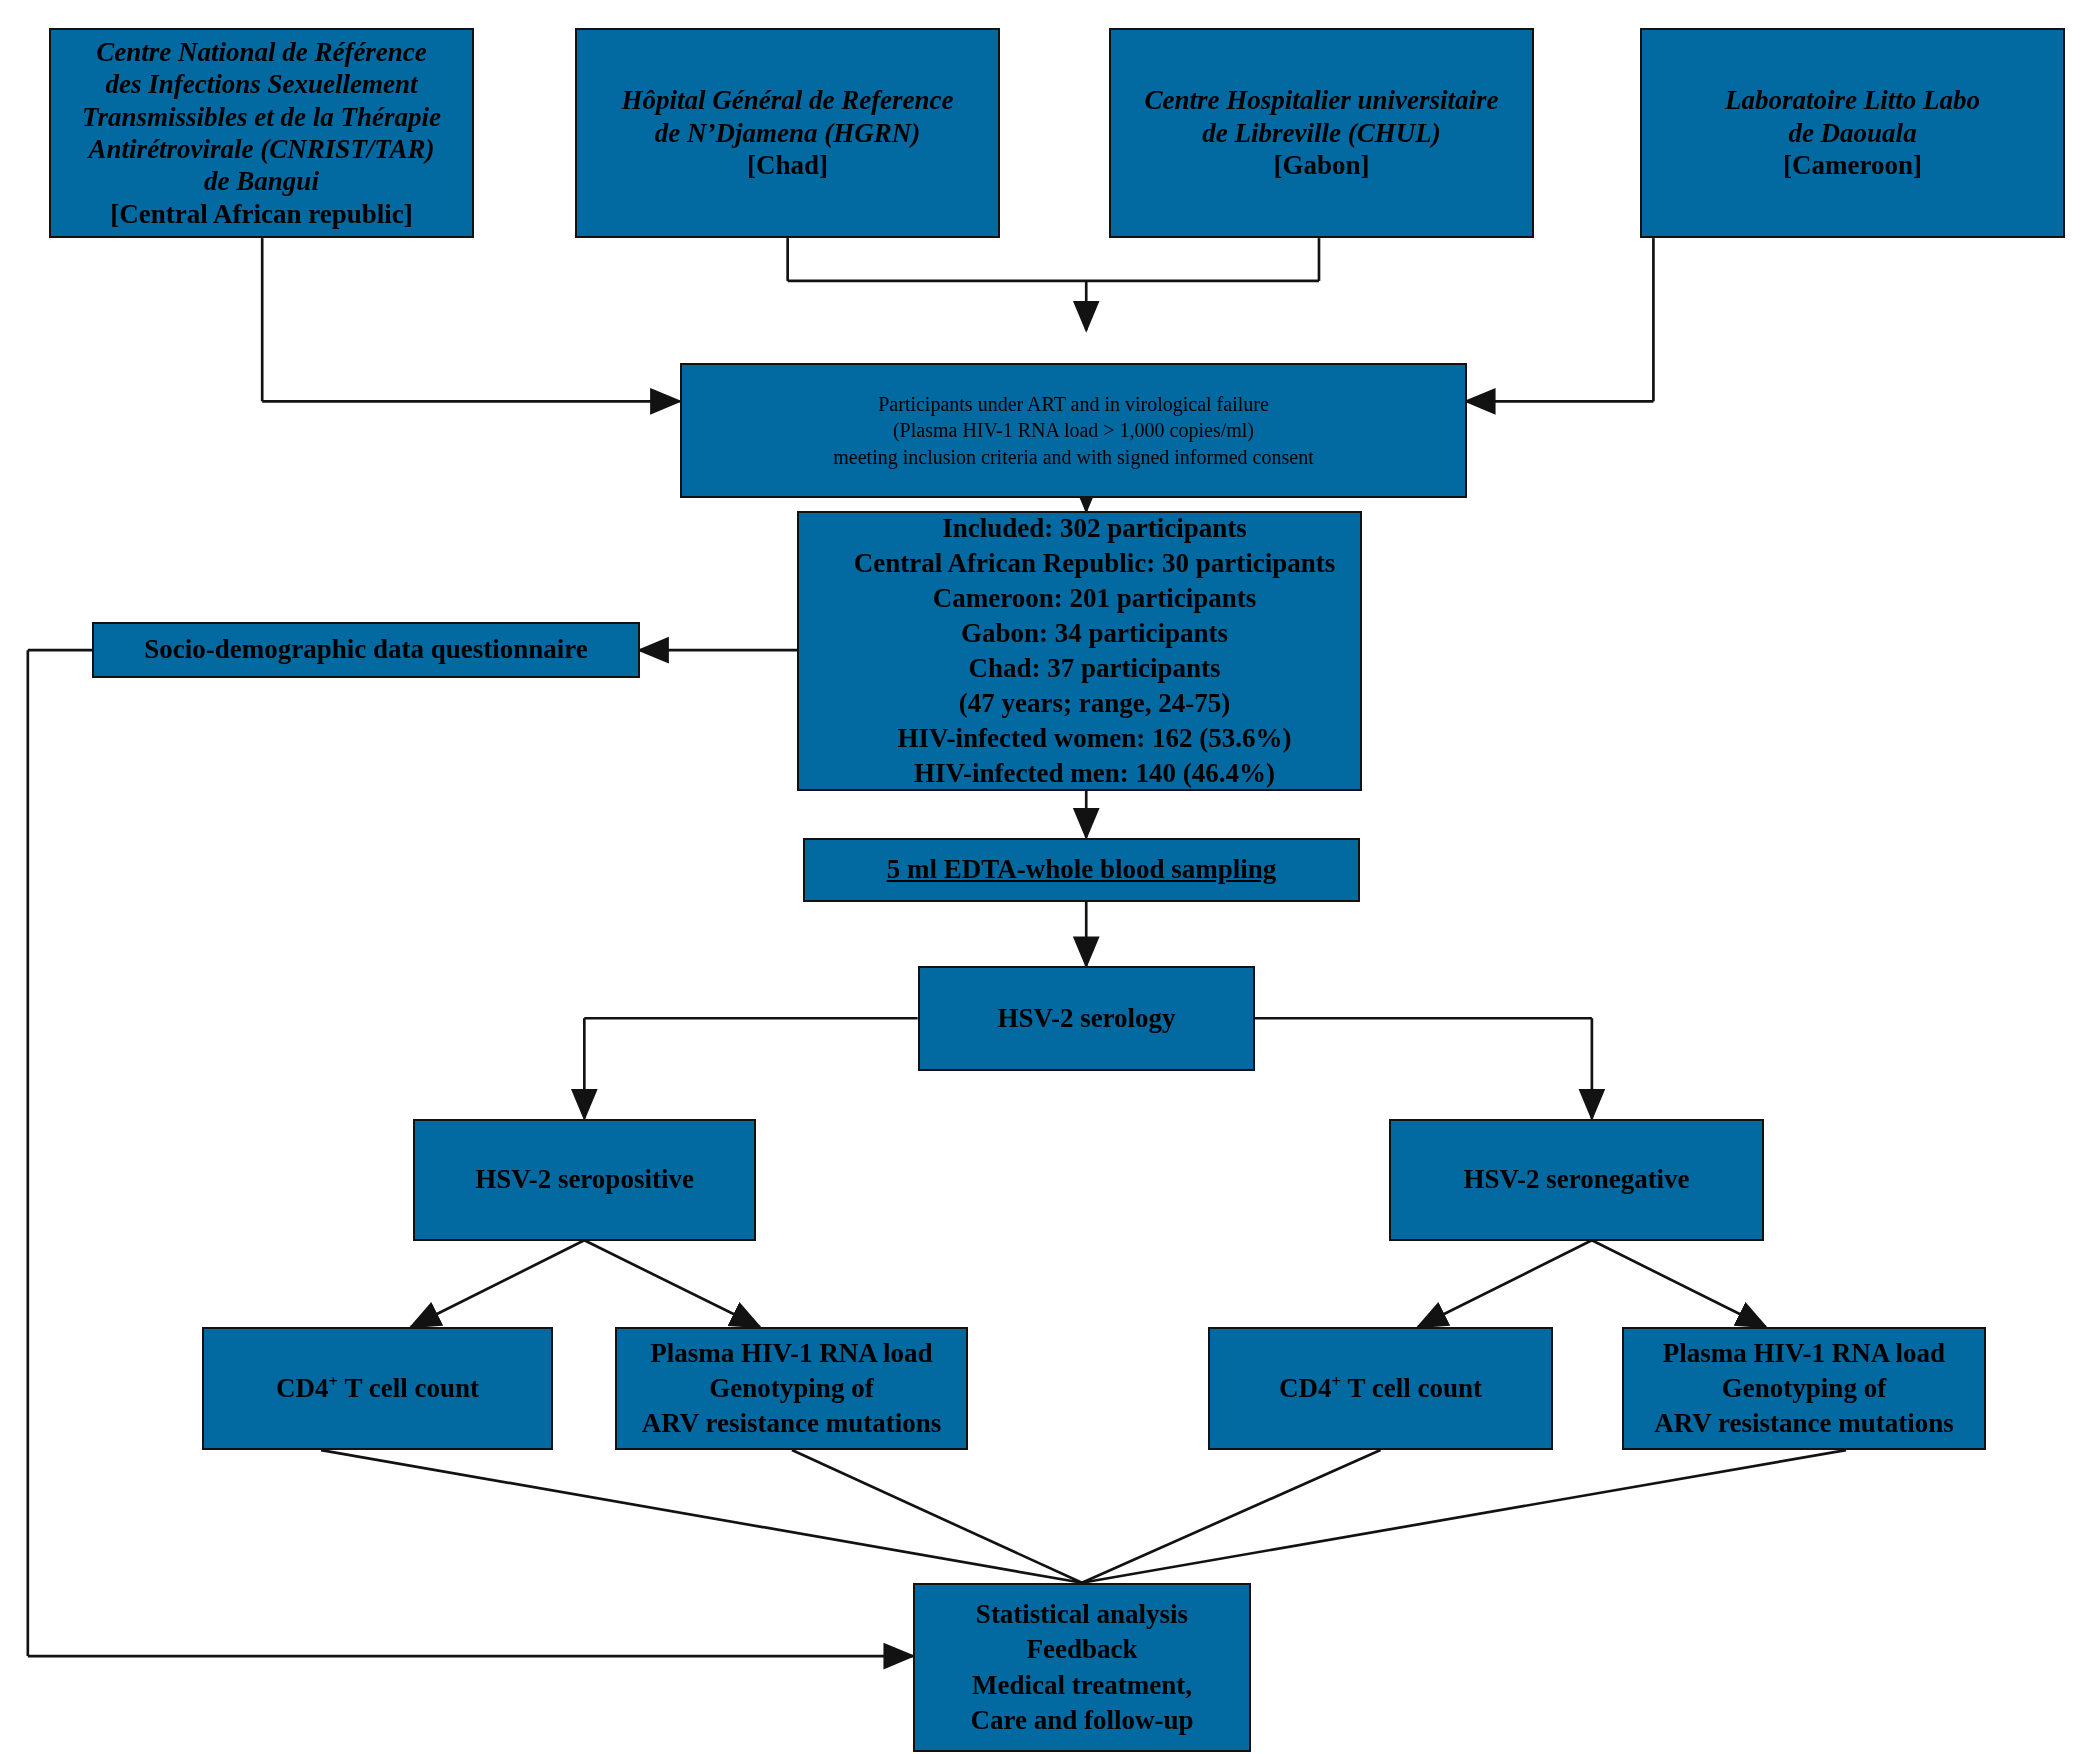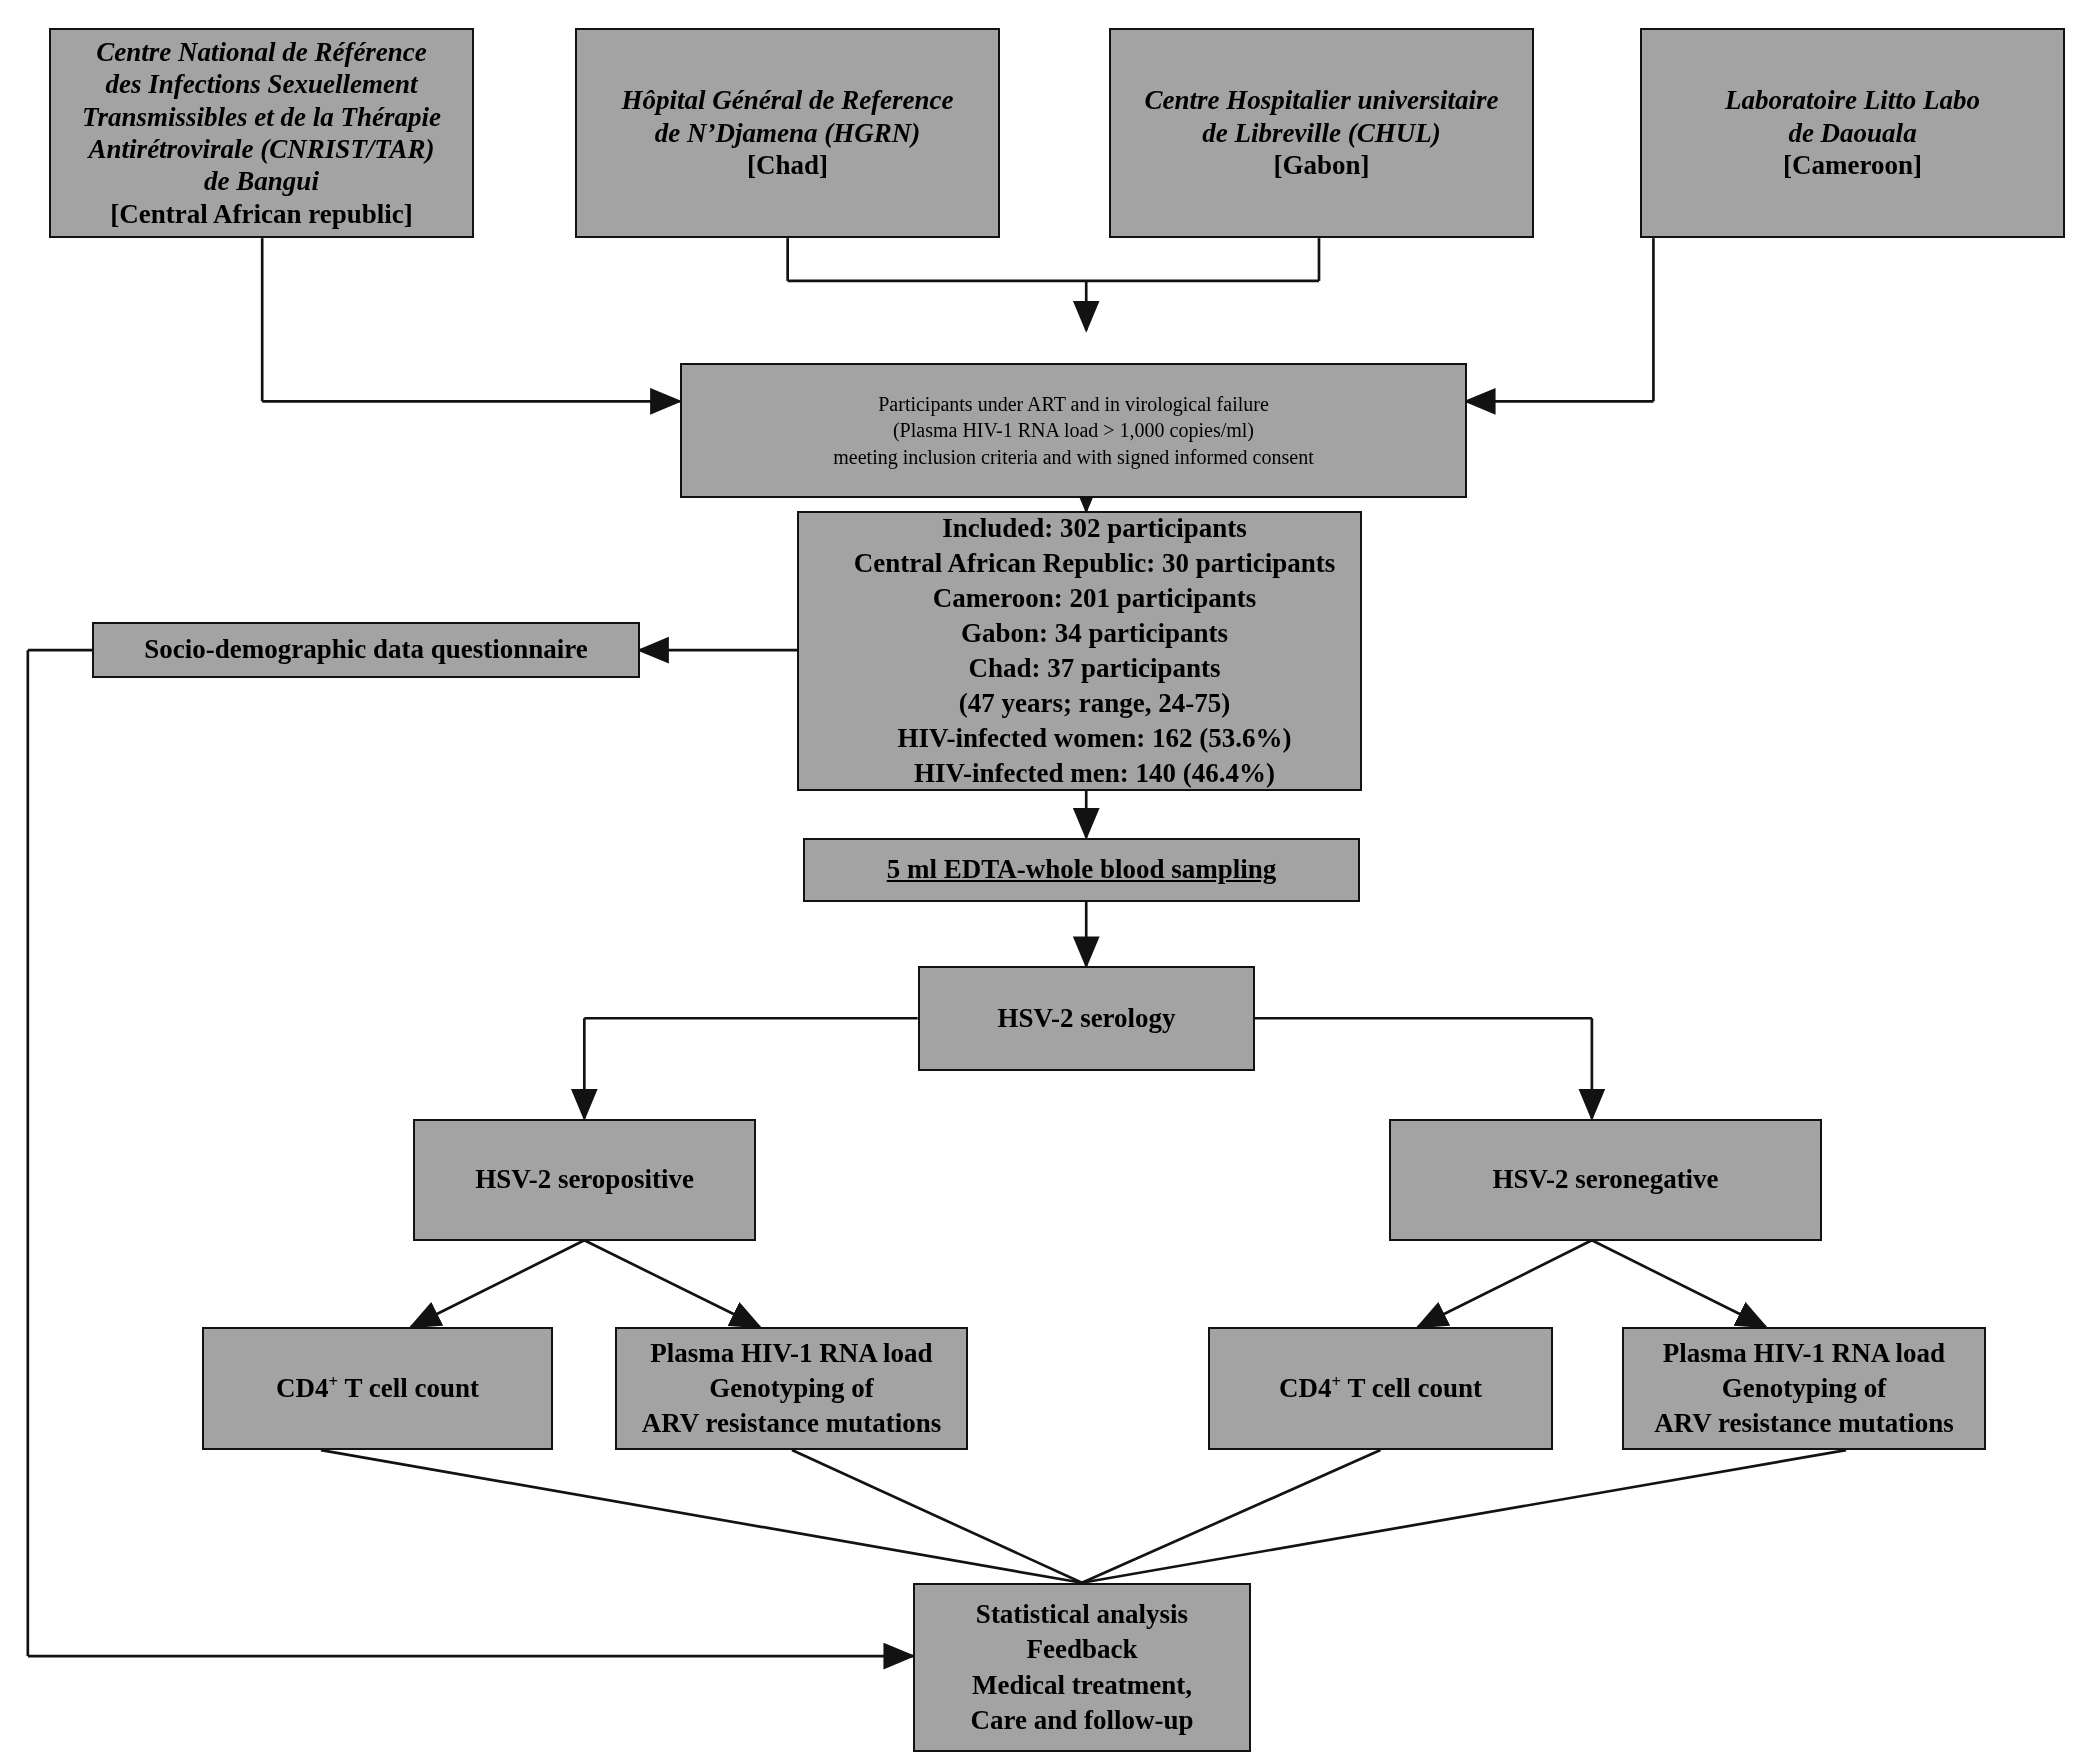--- a/index.html
+++ b/index.html
@@ -19,21 +19,21 @@
     position: absolute;
     left: 0;
     top: 0;
     width: 2097px;
     height: 1754px;
     pointer-events: none;
   }
   .node {
     position: absolute;
     box-sizing: border-box;
-    background: #a3a3a3;
+    background: #0369a1;
     border: 2.1px solid #121212;
     display: flex;
     align-items: center;
     justify-content: center;
     text-align: center;
     color: #000000;
     z-index: 2;
   }
   .node .inner {
     width: 100%;
@@ -200,21 +200,21 @@
       <span class="ln">HSV-2 serology</span>
     </div>
   </div>
 
   <div class="node proc" style="left:413px; top:1119px; width:343px; height:122px;">
     <div class="inner">
       <span class="ln">HSV-2 seropositive</span>
     </div>
   </div>
 
-  <div class="node proc" style="left:1389px; top:1119px; width:433px; height:122px;">
+  <div class="node proc" style="left:1389px; top:1119px; width:375px; height:122px;">
     <div class="inner">
       <span class="ln">HSV-2 seronegative</span>
     </div>
   </div>
 
   <div class="node proc" style="left:202px; top:1327px; width:351px; height:123px;">
     <div class="inner">
       <span class="ln"><span>CD4</span><sup>+</sup><span> T cell count</span></span>
     </div>
   </div>

